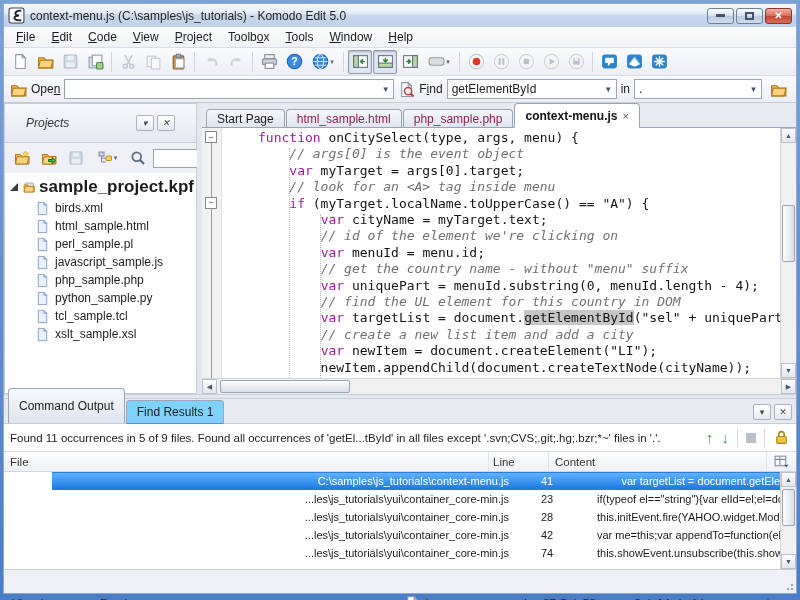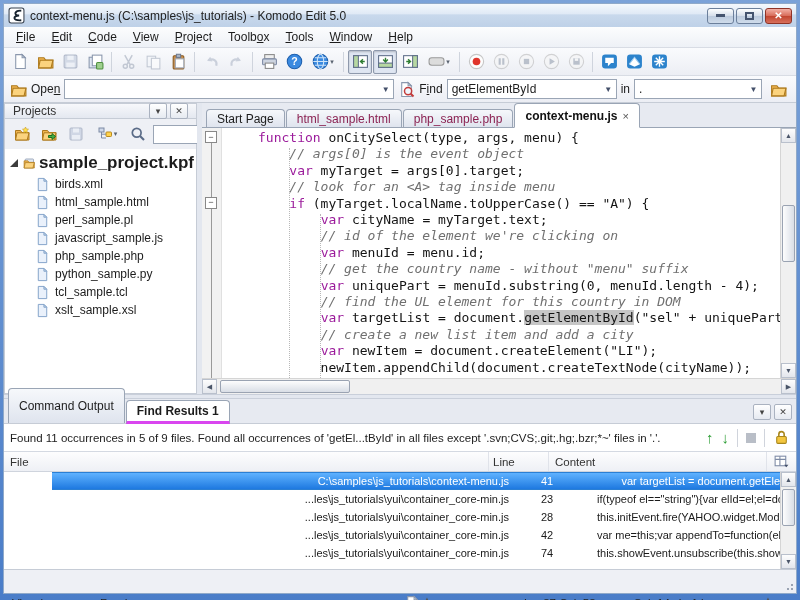--- a/index.html
+++ b/index.html
@@ -47,22 +47,22 @@
     align-items:center; font-size:12px; }
   .combo .val { flex:1; padding:0 4px; white-space:nowrap; overflow:hidden; }
   .combo .arrow { width:15px; height:100%; display:flex; align-items:center; justify-content:center;
     font-size:8px; color:#44506a; }
   .lbl u { text-decoration:underline; }
   .icon16 { width:17px; height:17px; display:inline-flex; }
   
   #main { flex:1; display:flex; min-height:0; }
   
   #projects { width:193px; display:flex; flex-direction:column; background:#eef0f5; }
-  #proj-header { height:16px; display:flex; align-items:center; padding:0 8px;
-    background:linear-gradient(#f7f8fb,#e4e8f0); border:1px solid #c6ccd6; }
+  #proj-header { height:40px; display:flex; align-items:center; padding:0 21px;
+    background:linear-gradient(#f7f8fb,#e4e8f0); border:1px solid #c6ccd6;font-style:italic; }
   #proj-title { flex:1; font-size:12px; color:#333; }
   .small-btn { width:18px; height:16px; border:1px solid #aab2c0; border-radius:2px;
     background:linear-gradient(#fff,#e6eaf1); display:flex; align-items:center;
     justify-content:center; font-size:9px; color:#444; margin-left:3px; }
   #proj-toolbar { height:30px; display:flex; align-items:center; gap:3px; padding:0 5px;
     border-left:1px solid #c6ccd6; border-right:1px solid #c6ccd6; background:#eef0f5; }
   #proj-search { width:66px; height:19px; border:1px solid #9aa5b5; background:#fff; }
   #proj-tree { flex:1; background:#fff; border:1px solid #c6ccd6; border-top:none;
     overflow:hidden; padding-top:2px; }
   .tree-root { display:flex; align-items:center; gap:4px; padding:2px 2px 2px 4px;
@@ -113,22 +113,22 @@
   #hscroll { height:16px; display:flex; background:#f0f0f0; border-top:1px solid #d5d5d5; }
   #hscroll .sb-track { flex:1; position:relative; }
   
   #bottom { height:170px; display:flex; flex-direction:column; background:#eef0f5; }
   #btabs { height:25px; display:flex; align-items:flex-end; padding-left:4px; gap:1px;
     background:#e7eaf1; border-bottom:1px solid #c6ccd6; }
   #btabs-right { margin-left:auto; display:flex; align-items:center; padding:0 4px 3px 0; }
   .btab { height:35px; display:flex; align-items:center; padding:0 10px;
     border:1px solid #9aa5b5; border-bottom:none; border-radius:4px 4px 0 0;
     background:linear-gradient(#f6f8fb,#dfe4ee); font-size:12px; white-space:nowrap; }
-  .btab.active { height:24px; background:#ffffff; font-weight:bold; margin-bottom:-1px;
-    border-bottom:3px solid #d946ef; }
+  .btab.active { height:24px; background:#7dd3fc; font-weight:normal; margin-bottom:-1px;
+    border-bottom:1px solid #d946ef; }
   #msgbar { height:28px; display:flex; align-items:center; background:#fff;
     border-bottom:1px solid #d4d9e2; padding:0 6px; gap:8px; }
   #msg-text { flex:1; font-size:11.5px; color:#222; white-space:nowrap; overflow:hidden; }
   .nav-arrow { font-size:15px; font-weight:bold; color:#2e9e36; line-height:1; }
   .stop-sq { width:10px; height:10px; background:#b9bec7; }
   .msep { width:1px; height:18px; background:#d0d4dc; }
   
   #results { flex:1; display:flex; flex-direction:column; background:#fff; min-height:0; }
   #rhead { height:20px; display:flex; border-bottom:1px solid #cfd4dd;
     background:linear-gradient(#fdfdfe,#eef0f5); font-size:11.5px; color:#333; }

